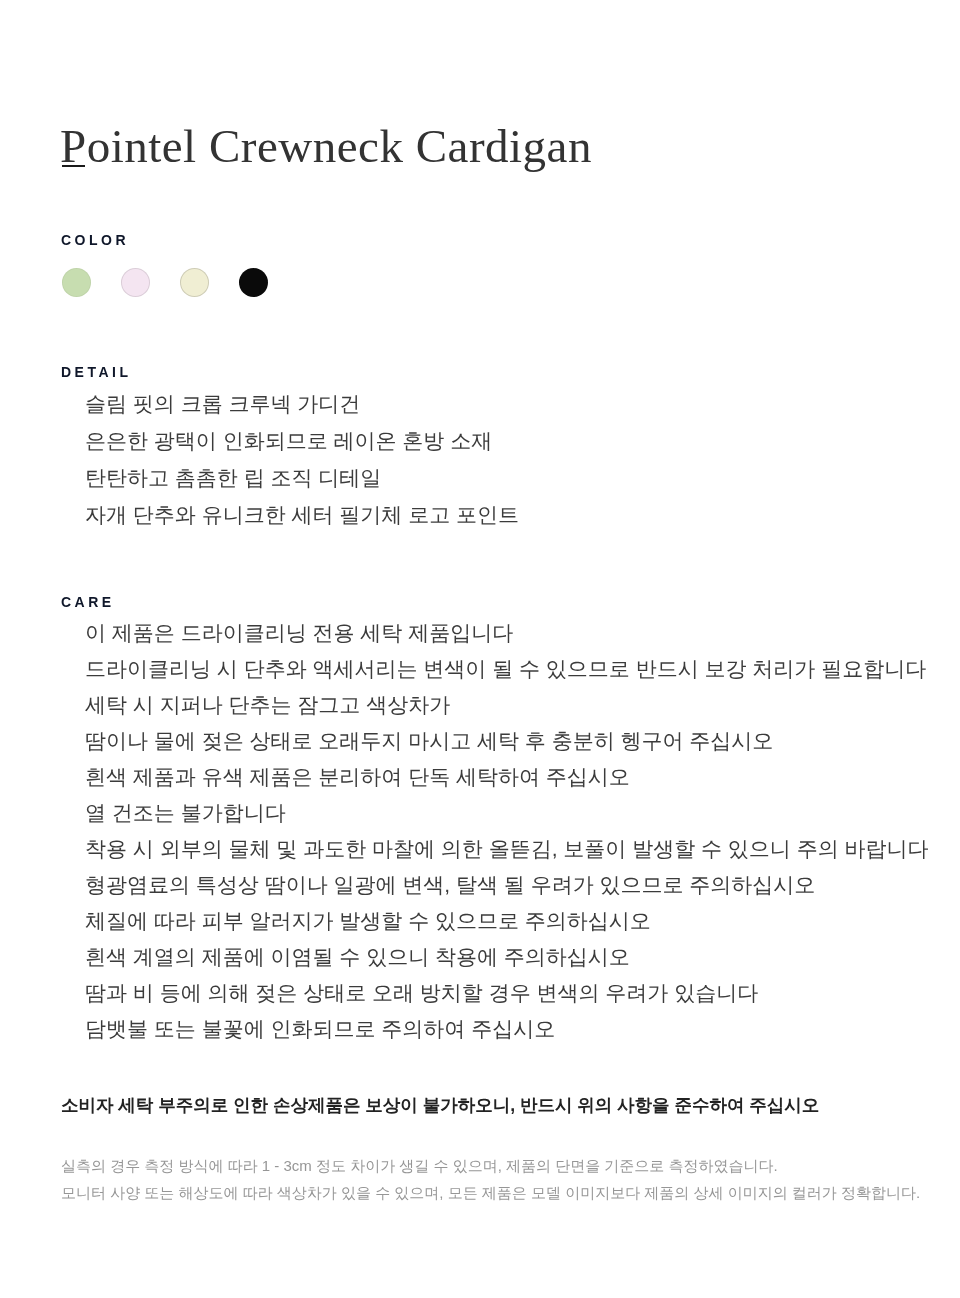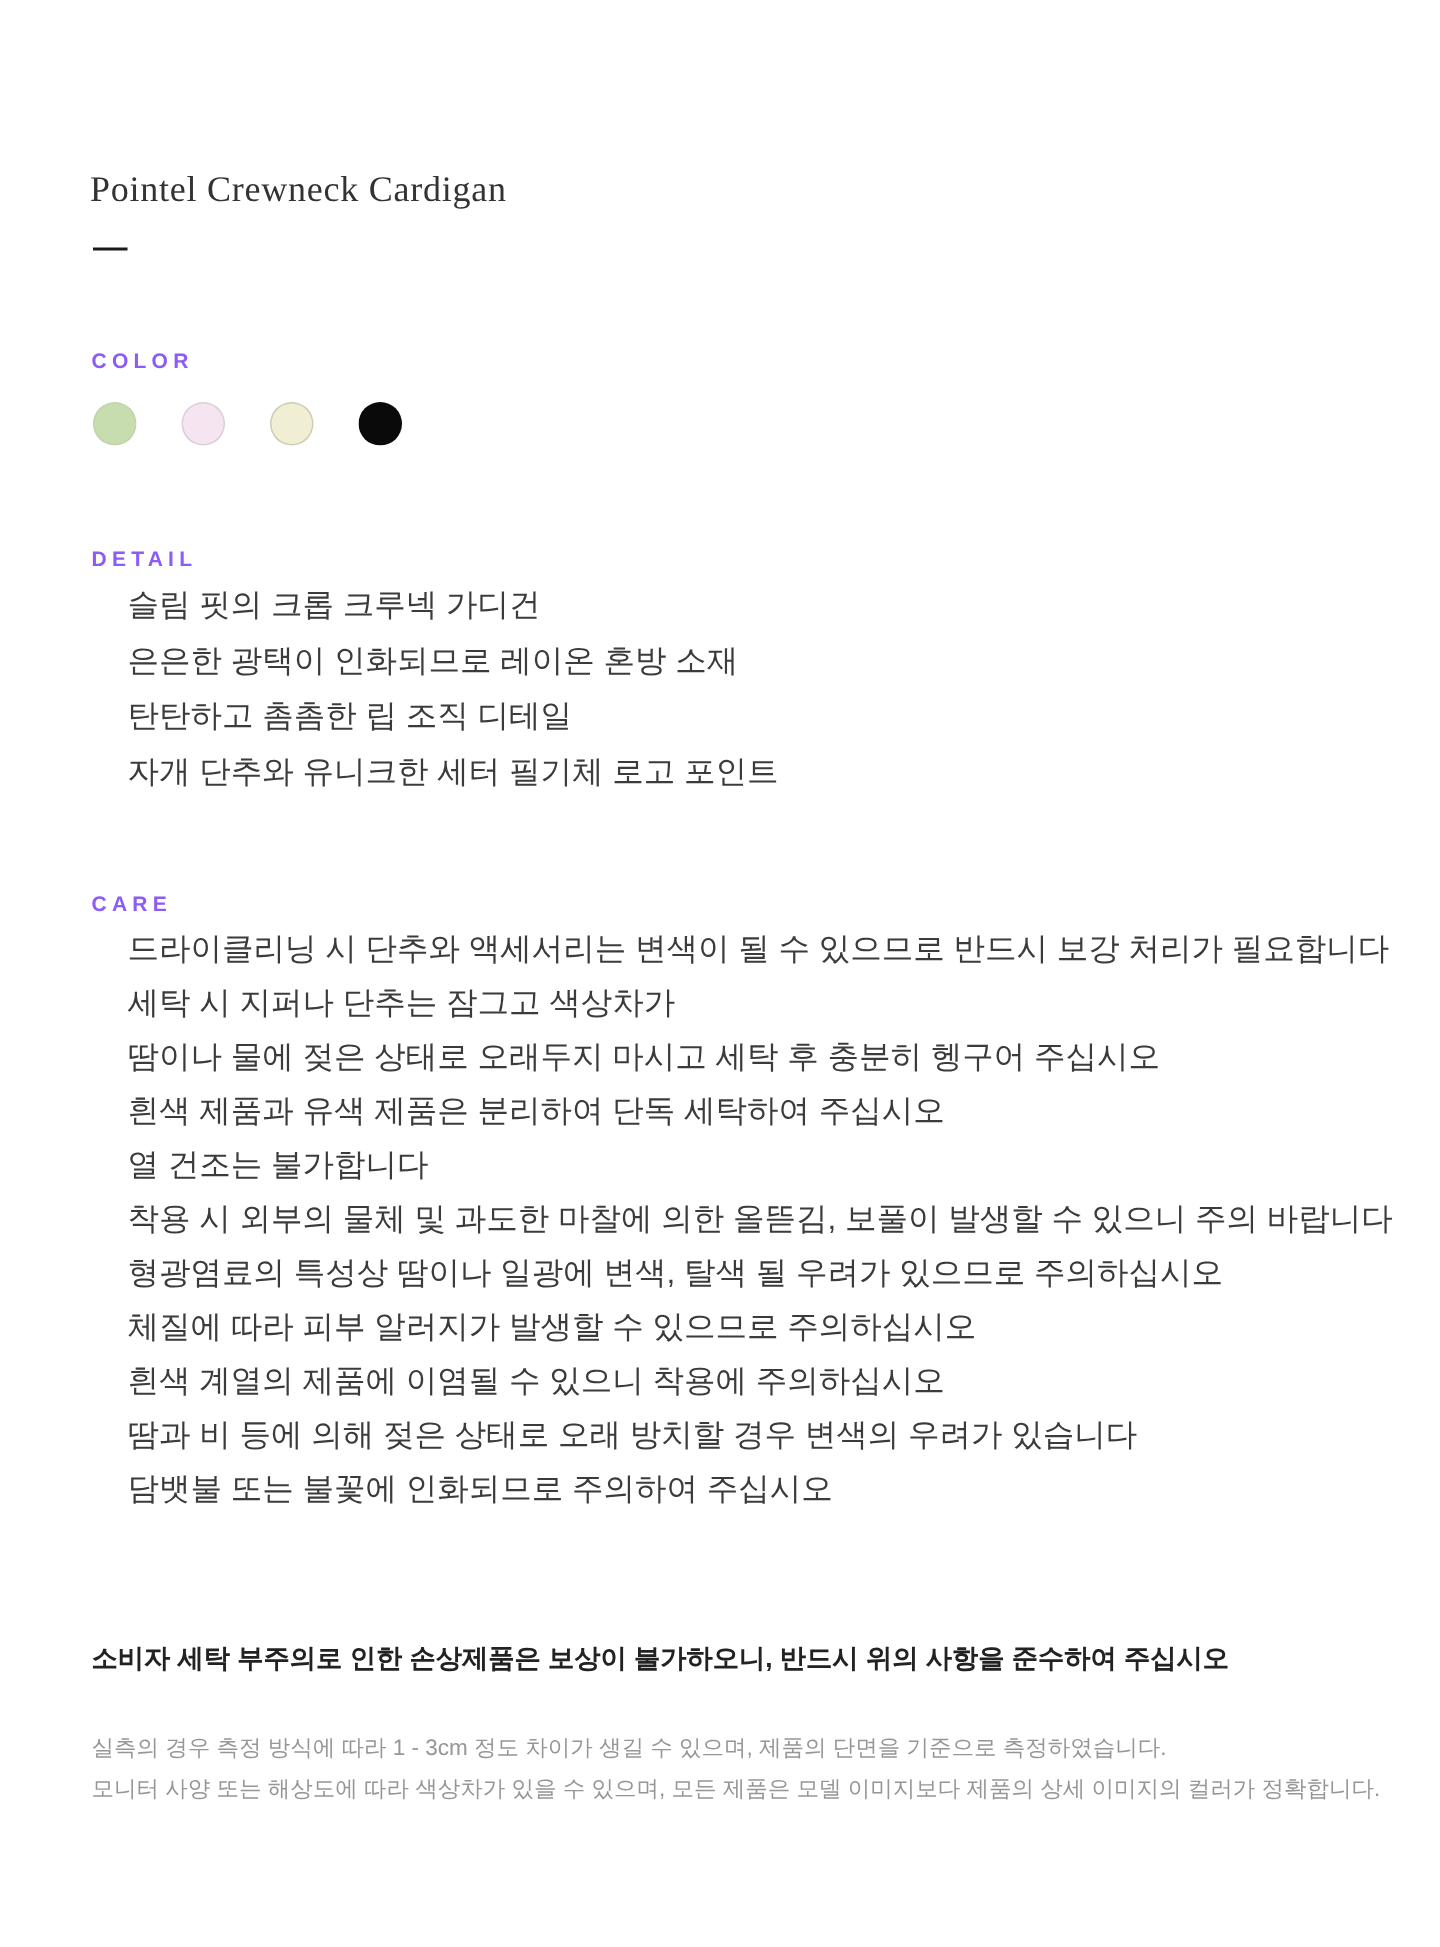--- a/index.html
+++ b/index.html
@@ -14,42 +14,42 @@
   .page {
     position: relative;
     width: 960px;
     height: 1298px;
     background: #ffffff;
     overflow: hidden;
   }
   .abs { position: absolute; }
 
   .product-title {
-    top: 98px;
+    top: 88px;
     left: 60px;
     font-family: "Liberation Serif", serif;
     font-weight: 400;
-    font-size: 24px;
+    font-size: 47px;
     letter-spacing: 0.5px;
     color: #333333;
     white-space: nowrap;
   }
   .title-dash {
     top: 165px;
     left: 62px;
     width: 23px;
     height: 2px;
     background: #1a1a1a;
   }
 
   .section-label {
     font-size: 14px;
     font-weight: 700;
     letter-spacing: 3.5px;
-    color: #8b5cf6;
+    color: #0f172a;
     white-space: nowrap;
   }
   .label-color  { top: 232px; left: 61px; }
   .label-detail { top: 364px; left: 61px; }
   .label-care   { top: 594px; left: 61px; }
 
   .swatch-row {
     top: 268px;
     left: 62px;
     display: flex;
@@ -119,20 +119,21 @@
   <div class="abs text-block detail-block">
     <div class="line">슬림 핏의 크롭 크루넥 가디건</div>
     <div class="line">은은한 광택이 인화되므로 레이온 혼방 소재</div>
     <div class="line">탄탄하고 촘촘한 립 조직 디테일</div>
     <div class="line">자개 단추와 유니크한 세터 필기체 로고 포인트</div>
   </div>
 
   <div class="abs section-label label-care">CARE</div>
 
   <div class="abs text-block care-block">
+    <div class="line">이 제품은 드라이클리닝 전용 세탁 제품입니다</div>
     <div class="line">드라이클리닝 시 단추와 액세서리는 변색이 될 수 있으므로 반드시 보강 처리가 필요합니다</div>
     <div class="line">세탁 시 지퍼나 단추는 잠그고 색상차가</div>
     <div class="line">땀이나 물에 젖은 상태로 오래두지 마시고 세탁 후 충분히 헹구어 주십시오</div>
     <div class="line">흰색 제품과 유색 제품은 분리하여 단독 세탁하여 주십시오</div>
     <div class="line">열 건조는 불가합니다</div>
     <div class="line">착용 시 외부의 물체 및 과도한 마찰에 의한 올뜯김, 보풀이 발생할 수 있으니 주의 바랍니다</div>
     <div class="line">형광염료의 특성상 땀이나 일광에 변색, 탈색 될 우려가 있으므로 주의하십시오</div>
     <div class="line">체질에 따라 피부 알러지가 발생할 수 있으므로 주의하십시오</div>
     <div class="line">흰색 계열의 제품에 이염될 수 있으니 착용에 주의하십시오</div>
     <div class="line">땀과 비 등에 의해 젖은 상태로 오래 방치할 경우 변색의 우려가 있습니다</div>

